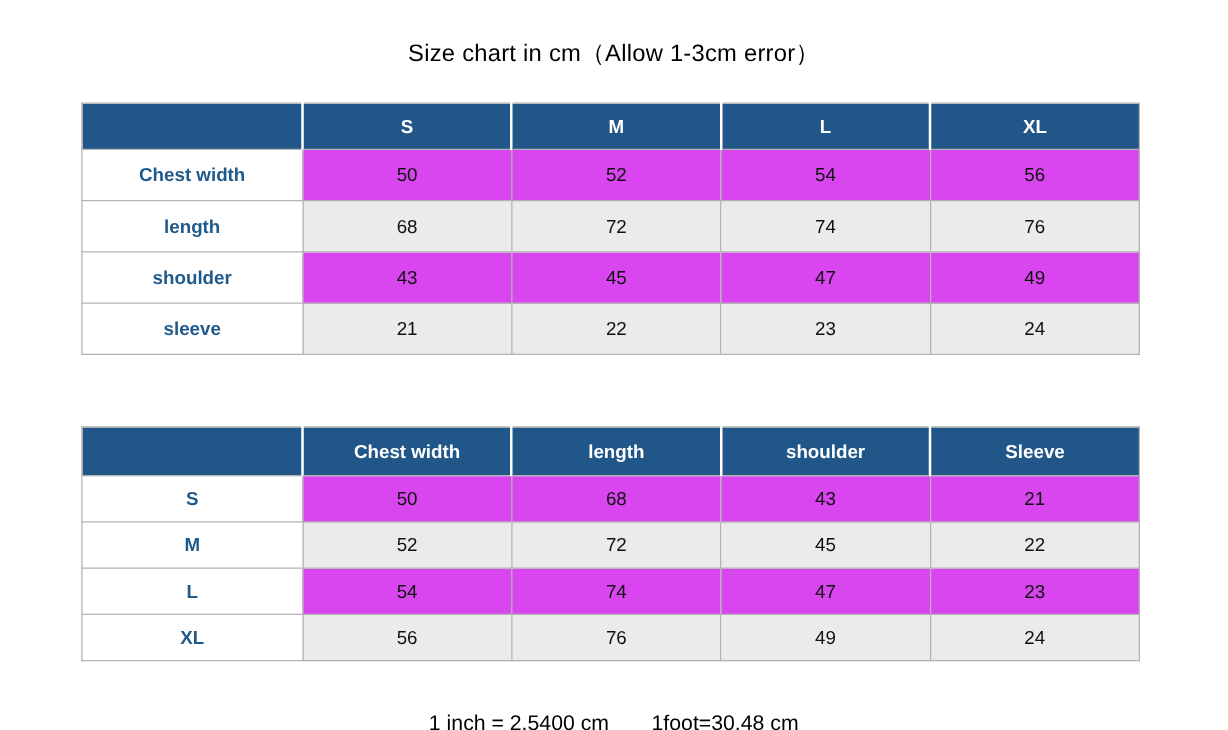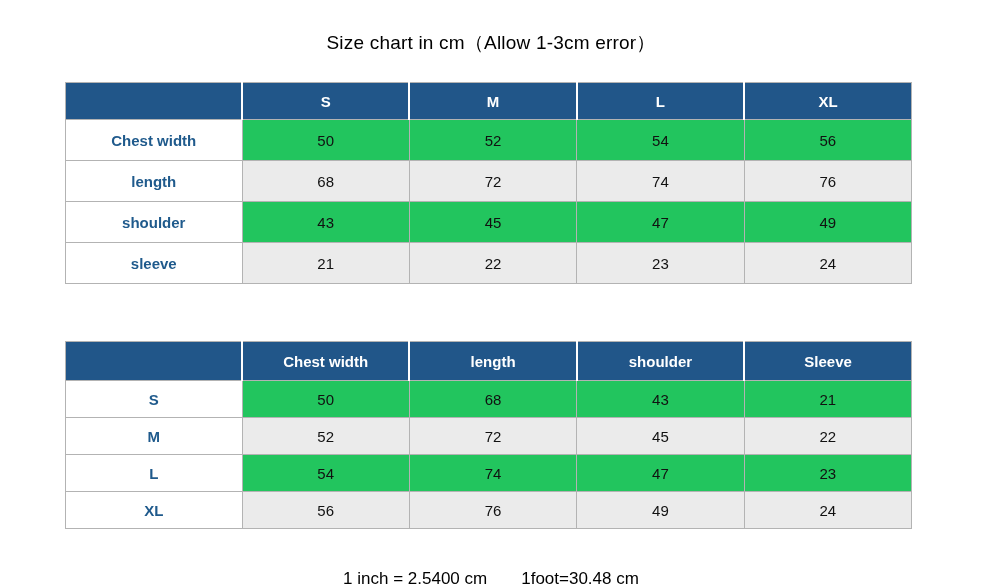--- a/index.html
+++ b/index.html
@@ -53,21 +53,21 @@
   .t2 thead th{ height:36px; }
   .size-table tbody th{
     background:#fff;
     color:var(--label-text);
     font-weight:bold;
     font-size:15px;
     text-align:center;
     border:1px solid var(--border);
   }
   .size-table tbody td{
-    background:#22c55e;
+    background:#d946ef;
     color:var(--value-text);
     font-size:15px;
     text-align:center;
     border:1px solid var(--border);
   }
   .size-table tbody tr:nth-child(even) td{ background:var(--stripe-bg); }
   .t1 tbody th, .t1 tbody td{ height:38px; }
   .t2 tbody th, .t2 tbody td{ height:34px; }
   .footer{
     margin:40px 0 0 0;

